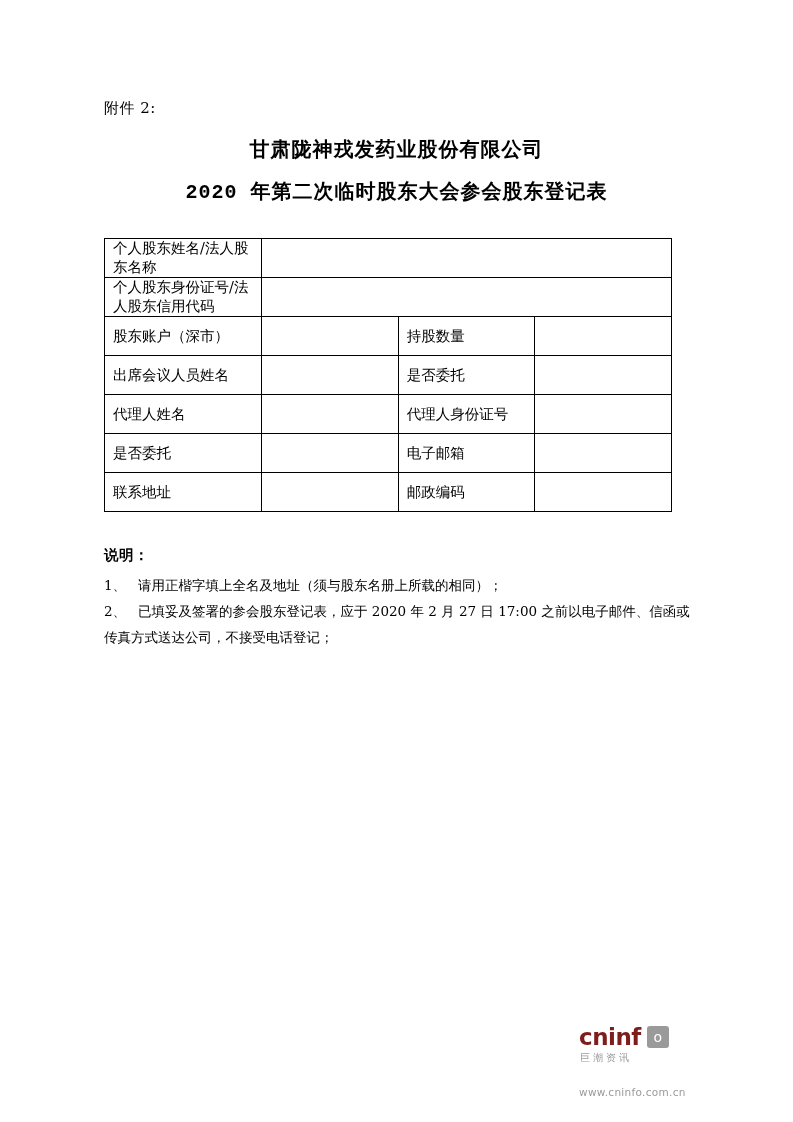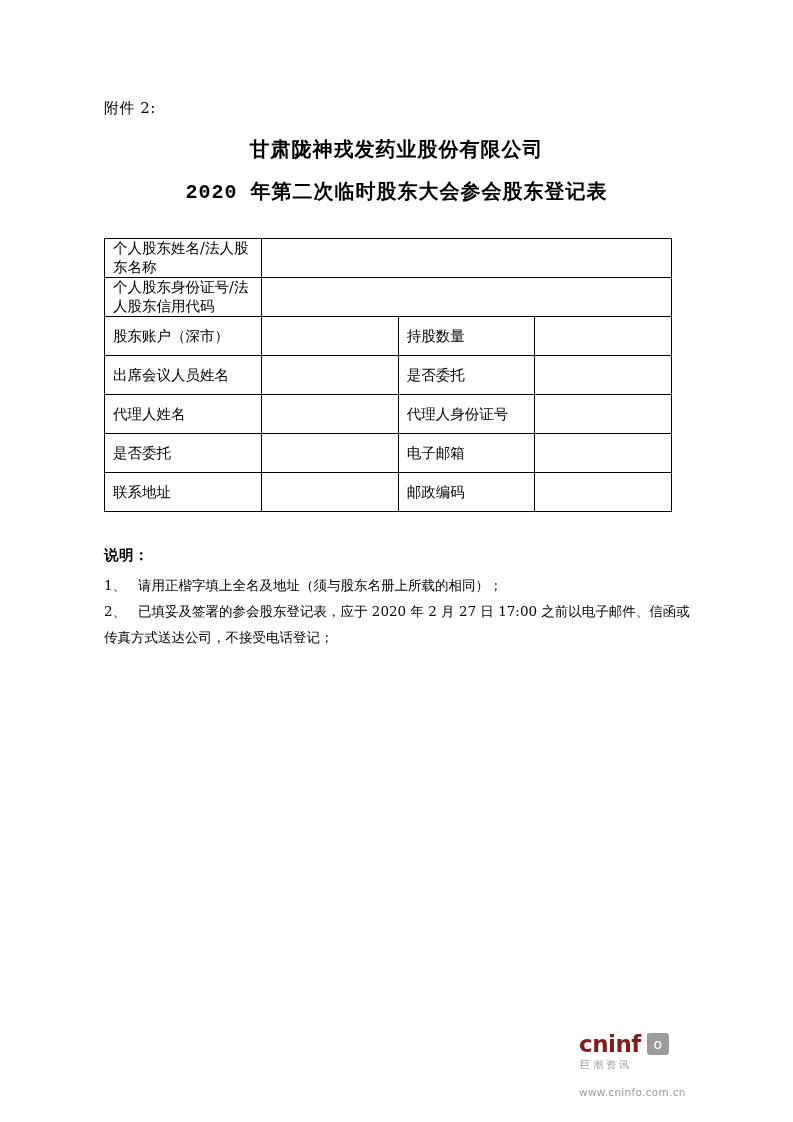--- a/index.html
+++ b/index.html
@@ -125,21 +125,21 @@
     font-size: 10px;
     color: #9a9a9a;
     letter-spacing: 3px;
     margin-top: 1px;
     padding-left: 1px;
     font-family: "DejaVu Sans", "Liberation Sans", sans-serif;
   }
   .wm-url {
     font-size: 10.5px;
     color: #9a9a9a;
-    margin-top: 14px;
+    margin-top: 21px;
     letter-spacing: 0.3px;
     font-family: "DejaVu Sans", "Liberation Sans", sans-serif;
   }
 </style>
 </head>
 <body>
 
 <div class="page">
 
   <div class="attachment-label">附件 2:</div>

